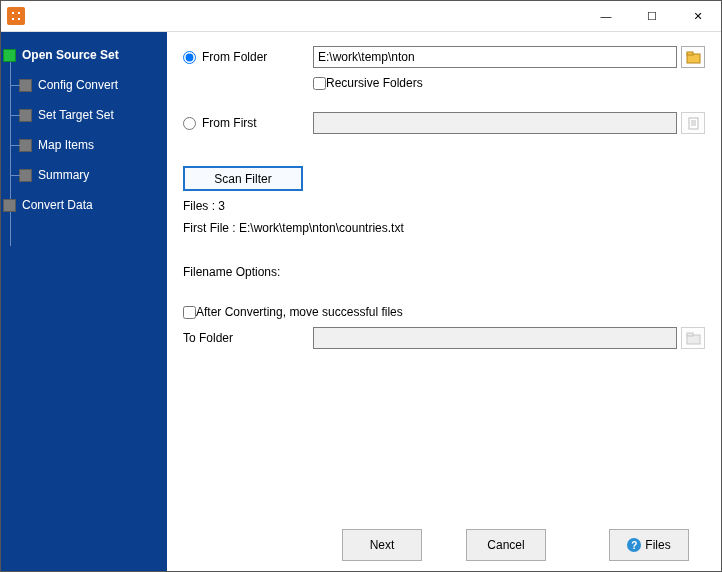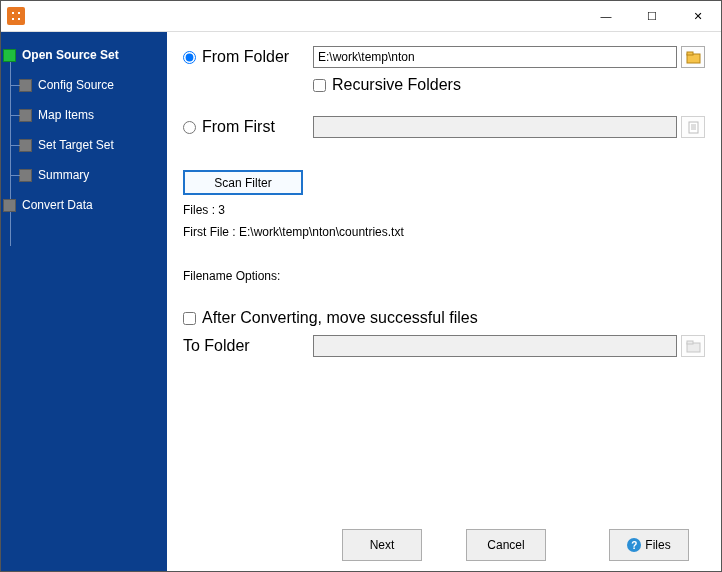--- a/index.html
+++ b/index.html
@@ -18,34 +18,34 @@
 .tree-item.child::before { content: ""; position: absolute; left: 9px; top: 50%; width: 10px; height: 1px; background: #6a8bbf; }
 .tree-line { position: absolute; left: 9px; top: 0; bottom: 0; width: 1px; background: #6a8bbf; }
 .node-box { width: 13px; height: 13px; margin-right: 6px; flex-shrink: 0; }
 .node-box.active { background: #1fbf3f; border: 1px solid #0d8a28; }
 .node-box.pending { background: #7b7b7b; border: 1px solid #5a5a5a; }
 .tree-label { font-size: 12px; }
 .tree-item.active .tree-label { font-weight: bold; }
 .content { flex: 1; padding: 14px 16px 10px 16px; display: flex; flex-direction: column; position: relative; }
 .form-area { flex: 1; }
 .row { display: flex; align-items: center; margin-bottom: 8px; }
-.radio-label, .label { font-size: 16px; }
+.radio-label, .label { font-size: 12px; }
 .radio-zone { width: 130px; display: flex; align-items: center; gap: 6px; }
 input[type=radio], input[type=checkbox] { width: 13px; height: 13px; margin: 0; }
 .text-input { flex: 1; height: 22px; border: 1px solid #7a7a7a; padding: 0 4px; font-size: 12px; background: #fff; }
 .text-input[disabled] { background: #f0f0f0; color: #888; }
 .icon-btn { width: 24px; height: 22px; margin-left: 4px; border: 1px solid #adadad; background: #fdfdfd; display: flex; align-items: center; justify-content: center; }
 .icon-btn.disabled { opacity: 0.55; }
 .combo { width: 120px; height: 22px; border: 1px solid #7a7a7a; display: flex; align-items: center; justify-content: space-between; padding: 0 4px; background: #fff; font-size: 12px; }
 .combo-arrow { font-size: 9px; color: #333; }
 .sub-offset { padding-left: 130px; display: flex; align-items: center; gap: 8px; }
 .scan-btn { width: 120px; height: 25px; border: 2px solid #1e73cc; background: #f7fbff; font-size: 12px; text-align: center; }
 .info-text { font-size: 12px; margin-top: 8px; }
 .section-gap { height: 30px; }
-.check-row { display: flex; align-items: center; gap: 6px; }
+.check-row { display: flex; align-items: center; }
 .disabled-text { color: #9a9a9a; }
 .btn { width: 80px; height: 32px; border: 1px solid #adadad; background: #efefef; font-size: 12px; display: flex; align-items: center; justify-content: center; gap: 4px; }
 .btn.help { position: absolute; right: 16px; }
 .button-wrap { position: relative; width: 100%; display: flex; justify-content: center; gap: 44px; align-items: center; padding: 0 16px; }
 .help-circle { width: 14px; height: 14px; border-radius: 50%; background: #2b8fd6; color: #fff; font-size: 10px; display: flex; align-items: center; justify-content: center; font-weight: bold; }
 </style>
 </head>
 <body>
 
 <div class="window">
@@ -62,29 +62,29 @@
 
     <div class="sidebar">
       <ul class="tree" style="position:relative;">
         <div class="tree-line" style="top:10px; height:192px;"></div>
         <li class="tree-item active">
           <span class="node-box active"></span>
           <span class="tree-label">Open Source Set</span>
         </li>
         <li class="tree-item child">
           <span class="node-box pending"></span>
-          <span class="tree-label">Config Source</span>
+          <span class="tree-label">Config Convert</span>
+        </li>
+        <li class="tree-item child">
+          <span class="node-box pending"></span>
+          <span class="tree-label">Set Target Set</span>
         </li>
         <li class="tree-item child">
           <span class="node-box pending"></span>
           <span class="tree-label">Map Items</span>
-        </li>
-        <li class="tree-item child">
-          <span class="node-box pending"></span>
-          <span class="tree-label">Set Target Set</span>
         </li>
         <li class="tree-item child">
           <span class="node-box pending"></span>
           <span class="tree-label">Summary</span>
         </li>
         <li class="tree-item">
           <span class="node-box pending"></span>
           <span class="tree-label">Convert Data</span>
         </li>
       </ul>

